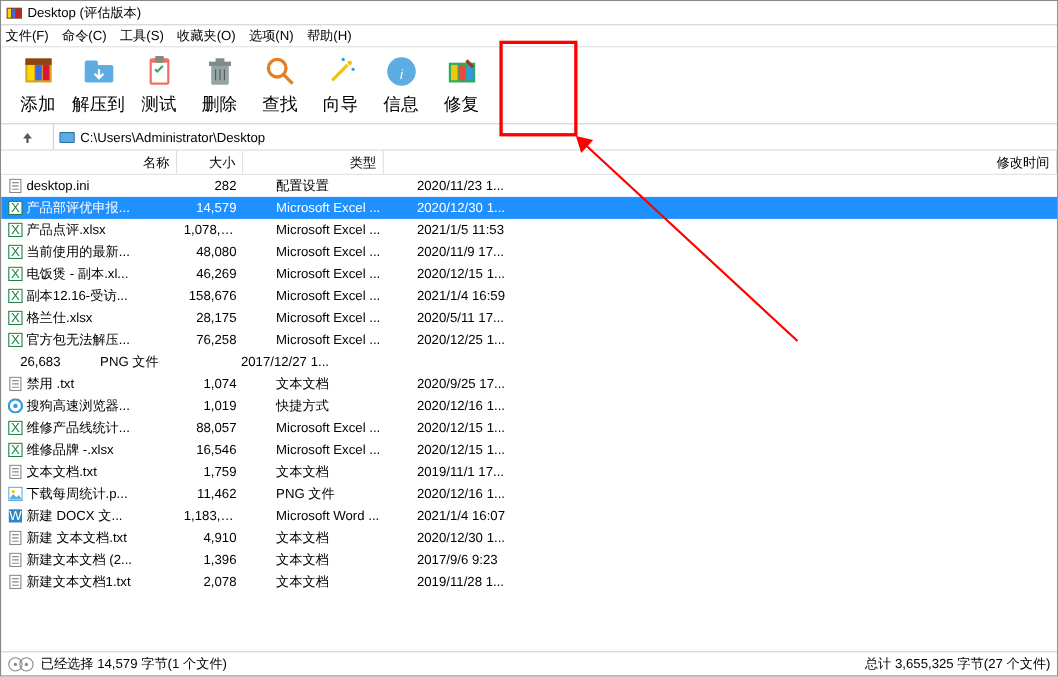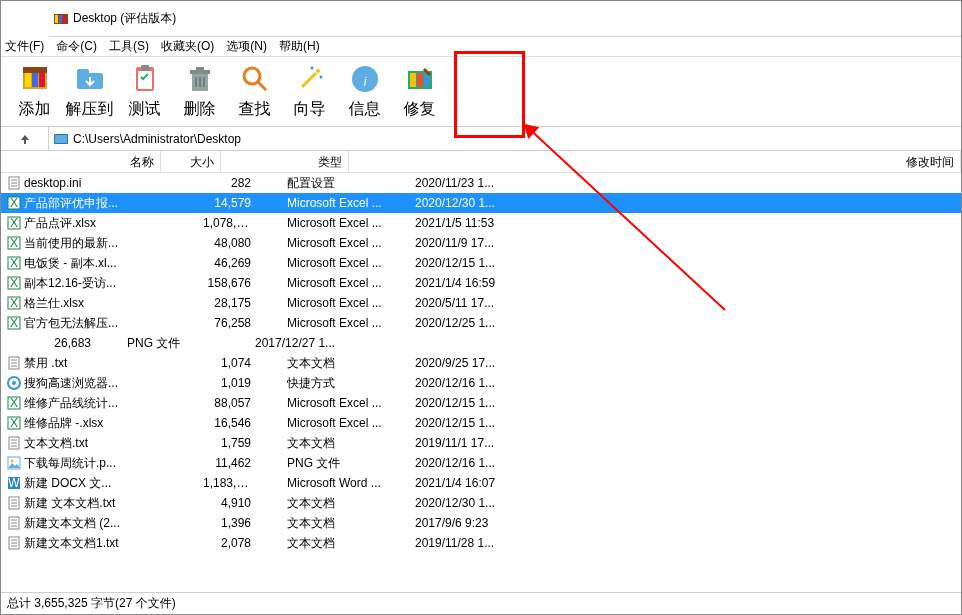--- a/index.html
+++ b/index.html
@@ -1,17 +1,17 @@
 <!DOCTYPE html>
 <html><head>
 <meta charset="utf-8">
 <style>
 * { margin: 0; padding: 0; box-sizing: border-box; font-family: "Microsoft YaHei", "SimSun", sans-serif; font-size: 12px; }
 body { width: 962px; height: 615px; background: #fff; display: flex; flex-direction: column; border: 1px solid #888; overflow: hidden; }
-.titlebar { height: 36px; background: #fff; display: flex; align-items: center; padding: 0 4px; border-bottom: 1px solid #d0d0d0; margin-left: 48px; }
+.titlebar { height: 22px; background: #fff; display: flex; align-items: center; padding: 0 4px; border-bottom: 1px solid #d0d0d0; }
 .titlebar .app-icon { width: 16px; height: 16px; margin-right: 4px; display: inline-flex; }
 .titlebar .title { font-size: 12px; }
 .menubar { height: 20px; display: flex; align-items: center; padding: 0 4px; gap: 12px; border-bottom: 1px solid #e0e0e0; }
 .menubar span { font-size: 12px; cursor: default; }
 .toolbar { height: 70px; display: flex; align-items: center; padding: 2px 6px; border-bottom: 1px solid #d0d0d0; position: relative; }
 .tool-btn { width: 55px; height: 64px; display: flex; flex-direction: column; align-items: center; justify-content: center; gap: 4px; cursor: default; }
 .tool-btn .ico { width: 32px; height: 32px; display: flex; align-items: center; justify-content: center; }
 .tool-btn .lbl { font-size: 16px; }
 .highlight-box { position: absolute; border: 3px solid #ff0000; pointer-events: none; }
 .addressbar { height: 24px; display: flex; align-items: center; border-bottom: 1px solid #d0d0d0; }
@@ -23,21 +23,21 @@
 .col-name { width: 160px; }
 .col-size { width: 60px; text-align: right; }
 .col-type { width: 128px; }
 .col-date { flex: 1; }
 .filelist { flex: 1; overflow-y: auto; overflow-x: hidden; }
 .row { height: 20px; display: flex; align-items: center; padding: 0; }
 .row.selected { background: #1e90ff; color: #fff; }
 .cell { padding: 2px 6px; overflow: hidden; white-space: nowrap; text-overflow: ellipsis; }
 .cell-name { width: 160px; display: flex; align-items: center; gap: 3px; }
 .file-ico { width: 14px; height: 14px; flex-shrink: 0; display: inline-flex; align-items: center; justify-content: center; }
-.cell-size { width: 60px; text-align: right; margin-left: 36px; }
+.cell-size { width: 60px; text-align: right; }
 .cell-type { width: 128px; margin-left: 24px; }
 .cell-date { flex: 1; }
 .statusbar { height: 22px; border-top: 1px solid #d0d0d0; display: flex; align-items: center; padding: 0 6px; justify-content: space-between; }
 .statusbar .left { display: flex; align-items: center; gap: 6px; }
 .statusbar .disk-ico { width: 24px; height: 14px; }
 .arrow-line { position: absolute; pointer-events: none; z-index: 100; }
 </style>
 </head>
 <body>
 
@@ -442,20 +442,29 @@
         </span>
         <span>新建文本文档1.txt</span>
       </div>
       <div class="cell cell-size">2,078</div>
       <div class="cell cell-type">文本文档</div>
       <div class="cell cell-date">2019/11/28 1...</div>
     </div>
   </div>
 
 <div class="statusbar">
+  <div class="left">
+    <span class="disk-ico"><svg viewBox="0 0 24 14">
+          <ellipse cx="7" cy="7" rx="6" ry="6" fill="none" stroke="#888"></ellipse>
+          <ellipse cx="17" cy="7" rx="6" ry="6" fill="none" stroke="#888"></ellipse>
+          <circle cx="7" cy="7" r="1.5" fill="#888"></circle>
+          <circle cx="17" cy="7" r="1.5" fill="#888"></circle>
+        </svg></span>
+    <span>已经选择 14,579 字节(1 个文件)</span>
+  </div>
   <span>总计 3,655,325 字节(27 个文件)</span>
 </div>
 
 <svg class="arrow-line" style="left:0; top:0; width:962px; height:615px; position:absolute;">
   <defs>
       <marker id="ah" markerWidth="10" markerHeight="10" refX="2" refY="5" orient="auto">
         <path d="M8 1 L1 5 L8 9 Z" fill="#ff0000"></path>
       </marker>
     </defs>
   <line x1="525" y1="125" x2="725" y2="310" stroke="#ff0000" stroke-width="2" marker-start="url(#ah)"></line>

